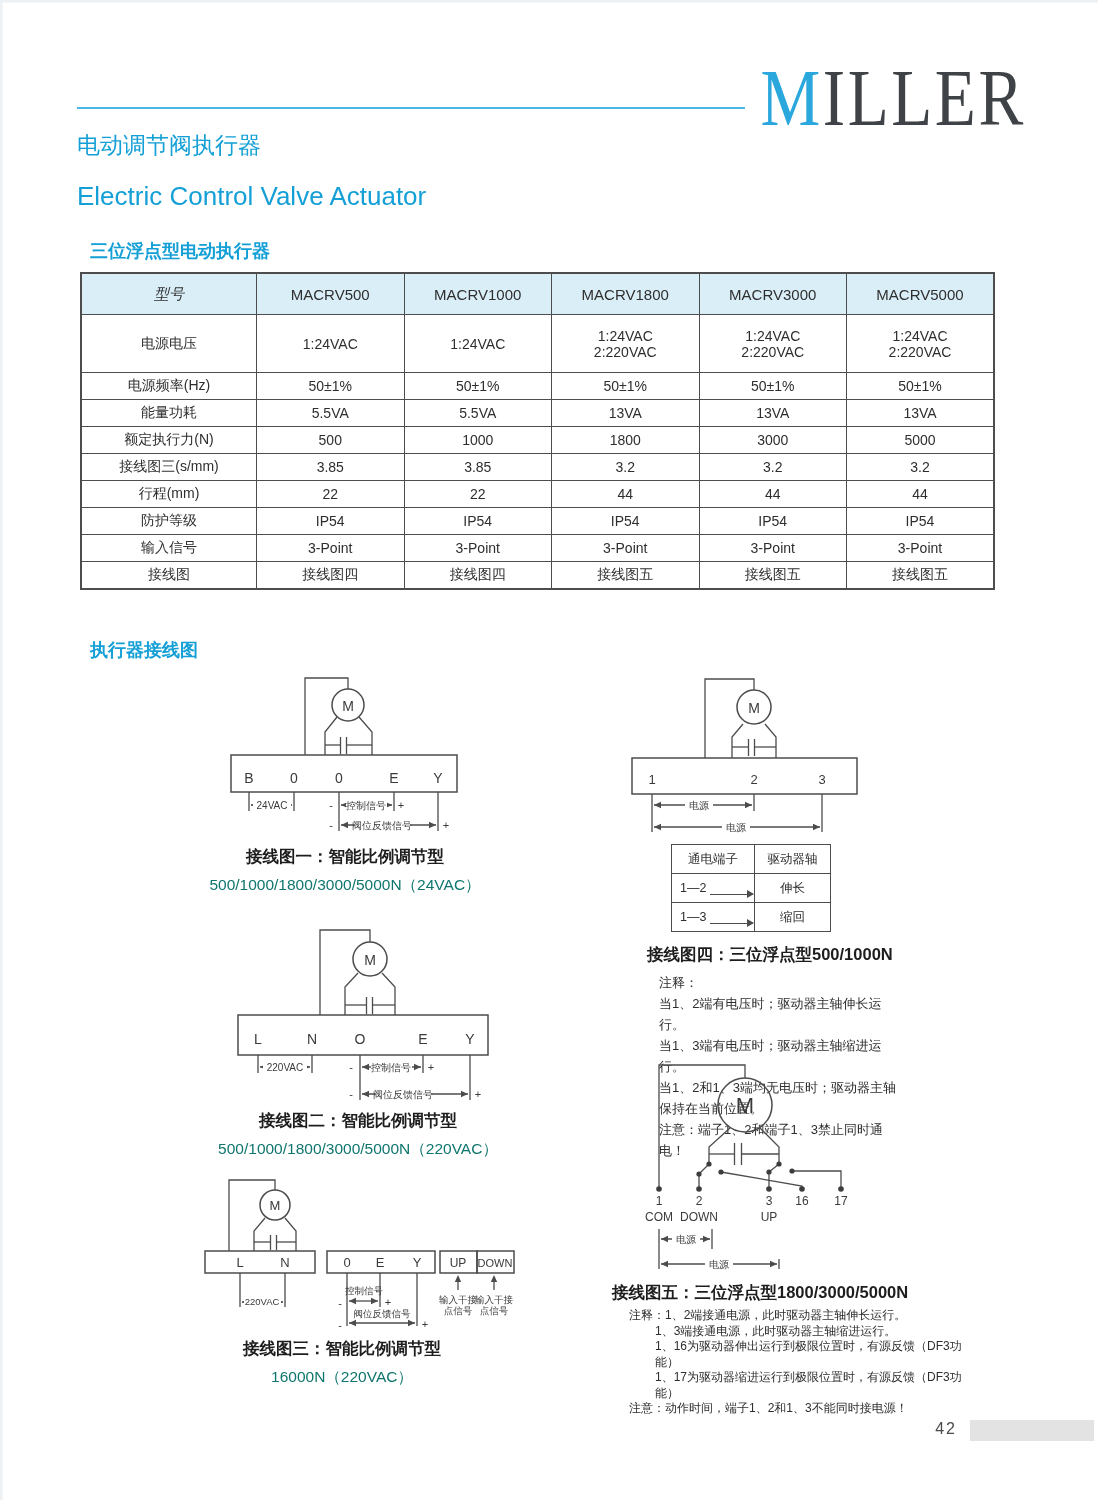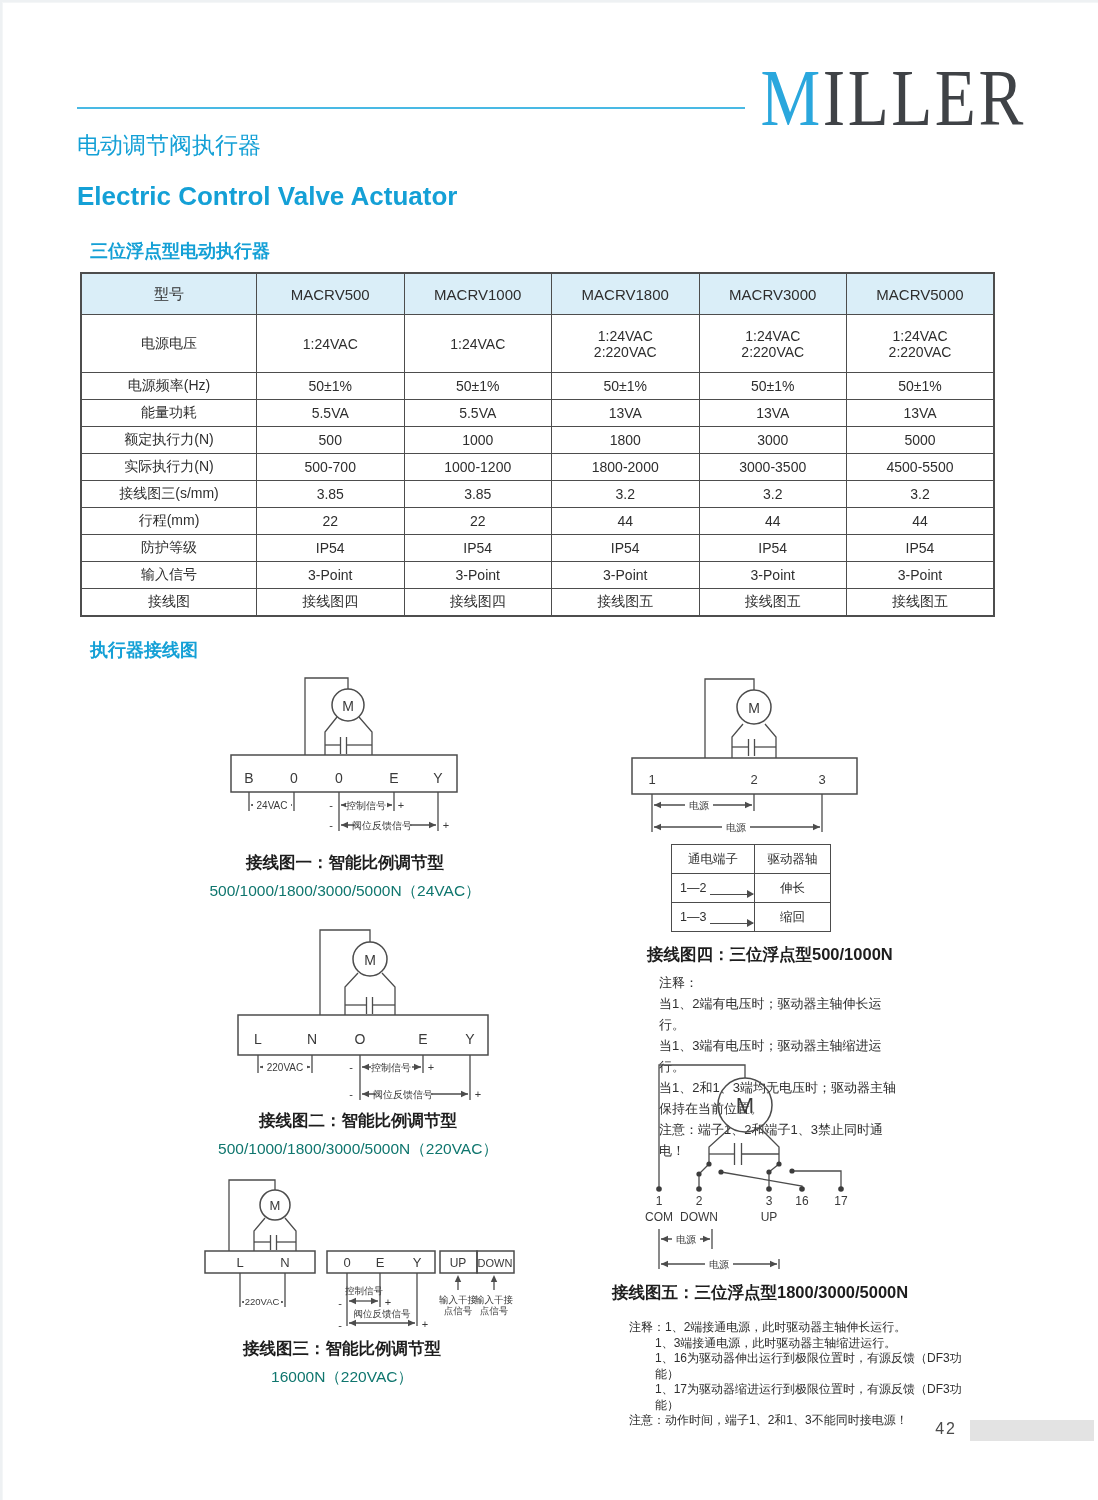--- a/index.html
+++ b/index.html
@@ -6,21 +6,21 @@
   .page{position:relative;width:1098px;height:1500px;background:#fff;margin:0 auto;
         font-family:"Liberation Sans","DejaVu Sans",sans-serif;color:#333;overflow:hidden;
         border:2px solid #eef1f3; box-shadow: inset 0 0 0 1px #f4f6f7;}
   
   .rule{position:absolute;left:75px;top:105px;width:668px;height:2px;background:#49b9e4;}
   .logo{position:absolute;top:56px;right:74px;font-family:"Liberation Serif","DejaVu Serif",serif;
         font-size:80px;line-height:80px;letter-spacing:3px;color:#3f4246;
         transform:scaleX(0.84);transform-origin:100% 50%;white-space:nowrap;}
   .logo .m{color:#2aa7dd;}
   .title-zh{position:absolute;left:75px;top:128px;font-size:23px;font-weight:normal;color:#14a0d6;}
-  .title-en{position:absolute;left:75px;top:179px;font-size:26px;color:#14a0d6;font-weight:bold;}
+  .title-en{position:absolute;left:75px;top:179px;font-size:26px;color:#14a0d6;}
   .sec{position:absolute;left:76px;font-size:18px;font-weight:bold;color:#14a0d6;margin-left:12px;}
   
   table.spec{position:absolute;left:78px;top:270px;width:915px;border-collapse:collapse;table-layout:fixed;
              border:2px solid #4d4d4d;font-size:14px;color:#2e2e2e;}
   table.spec th,table.spec td{border:1px solid #4d4d4d;text-align:center;vertical-align:middle;
              white-space:pre-line;padding:0 2px;}
   table.spec th{background:#daeef8;height:40px;font-weight:normal;font-size:15px;}
   table.spec td{height:26px;}
   table.spec tr.tall td{height:57px;margin-left:44px;}
   
@@ -61,21 +61,21 @@
   <div class="rule"></div>
   <div class="logo"><span class="m">M</span><span>ILLER</span></div>
   <div class="title-zh">电动调节阀执行器</div>
   <div class="title-en">Electric Control Valve Actuator</div>
 
   <div class="sec" style="top:237px;">三位浮点型电动执行器</div>
 
   <table class="spec">
     <tbody>
         <tr>
-      <th style="width:170px;">型号</th>
+      <th style="width:170px;font-style:italic;">型号</th>
       <th>MACRV500</th>
       <th>MACRV1000</th>
       <th>MACRV1800</th>
       <th>MACRV3000</th>
       <th>MACRV5000</th>
     </tr>
     <tr class="tall">
       <td>电源电压</td>
       <td>1:24VAC</td>
       <td>1:24VAC</td>
@@ -104,28 +104,20 @@
     </tr>
     <tr>
       <td>额定执行力(N)</td>
       <td>500</td>
       <td>1000</td>
       <td>1800</td>
       <td>3000</td>
       <td>5000</td>
     </tr>
     <tr>
-      <td>实际执行力(N)</td>
-      <td>500-700</td>
-      <td>1000-1200</td>
-      <td>1800-2000</td>
-      <td>3000-3500</td>
-      <td>4500-5500</td>
-    </tr>
-    <tr>
       <td>接线图三(s/mm)</td>
       <td>3.85</td>
       <td>3.85</td>
       <td>3.2</td>
       <td>3.2</td>
       <td>3.2</td>
     </tr>
     <tr>
       <td>行程(mm)</td>
       <td>22</td>
@@ -201,21 +193,21 @@
       <text class="t11" x="216" y="139">+</text>
 
       <text class="t11" x="146" y="159">-</text>
       <line class="st" x1="156" y1="155" x2="251" y2="155"></line>
       <polygon class="tri" points="156,155 163,151.8 163,158.2"></polygon>
       <polygon class="tri" points="251,155 244,151.8 244,158.2"></polygon>
       <rect class="wb" x="169" y="149" width="56" height="12"></rect>
       <text class="t10" x="197" y="159">阀位反馈信号</text>
       <text class="t11" x="261" y="159">+</text>
     </svg>
-    <div class="cap1" style="margin-top:14px;font-family:Liberation Serif, serif;">接线图一：智能比例调节型</div>
+    <div class="cap1" style="margin-top:8px;font-family:Liberation Serif, serif;">接线图一：智能比例调节型</div>
     <div class="cap2">500/1000/1800/3000/5000N（24VAC）</div>
   </div>
 
   <div class="dwg" style="left:600px;top:665px;width:300px;">
     <svg width="280" height="170" viewBox="0 0 280 170">
       <path class="st" d="M152,23 V12 H103 V91"></path>
       <g>
         <circle class="bx" cx="152" cy="40" r="17"></circle>
         <text class="t14" x="152" y="46">M</text>
       </g>
@@ -374,21 +366,21 @@
       <polygon class="tri" points="108,192 101,188.8 101,195.2"></polygon>
       <rect class="wb" x="70" y="186" width="28" height="12"></rect>
       <text class="t10" x="84" y="196">电源</text>
       <line class="st" x1="59" y1="217" x2="175" y2="217"></line>
       <polygon class="tri" points="59,217 66,213.8 66,220.2"></polygon>
       <polygon class="tri" points="175,217 168,213.8 168,220.2"></polygon>
       <rect class="wb" x="103" y="211" width="28" height="12"></rect>
       <text class="t10" x="117" y="221">电源</text>
     </svg>
     <div class="capL" style="margin:7px 0 0 10px;">接线图五：三位浮点型1800/3000/5000N</div>
-    <div class="notes5" style="margin:16px 0 0 27px;">
+    <div class="notes5" style="margin:4px 0 0 27px;">
       <div>注释：1、2端接通电源，此时驱动器主轴伸长运行。</div>
       <div class="ind">1、3端接通电源，此时驱动器主轴缩进运行。</div>
       <div class="ind">1、16为驱动器伸出运行到极限位置时，有源反馈（DF3功能）</div>
       <div class="ind">1、17为驱动器缩进运行到极限位置时，有源反馈（DF3功能）</div>
       <div>注意：动作时间，端子1、2和1、3不能同时接电源！</div>
     </div>
   </div>
 
   <div class="dwg" style="left:175px;top:1172px;width:360px;">
     <svg width="360" height="156" viewBox="0 0 360 156">

